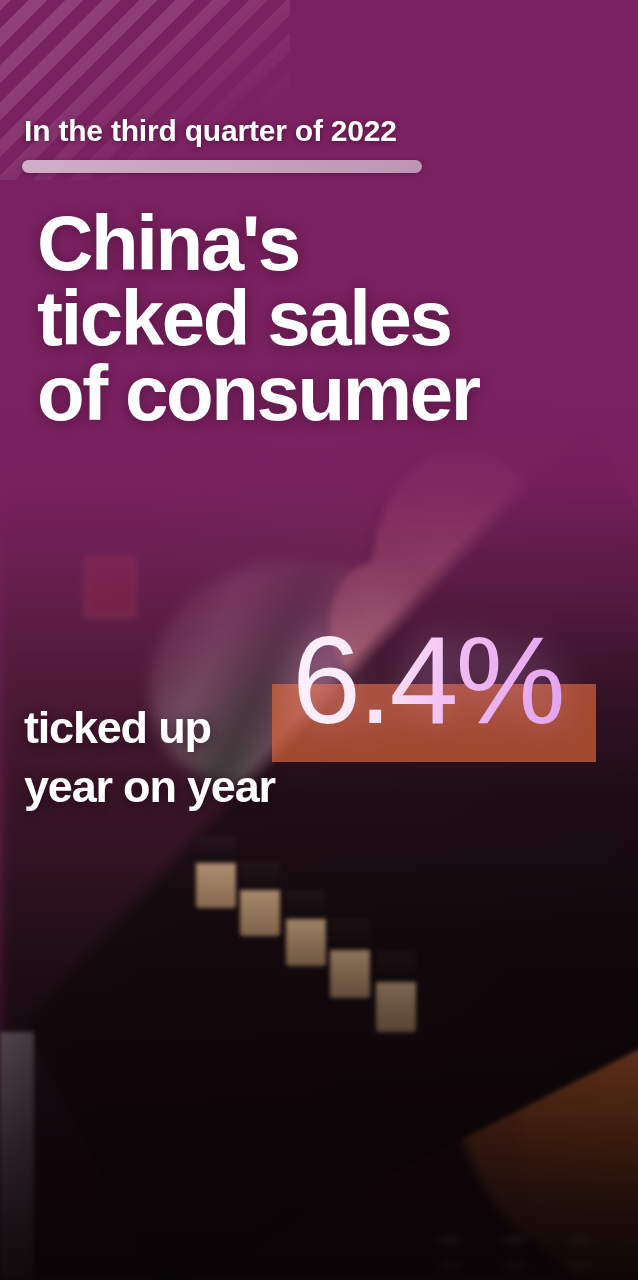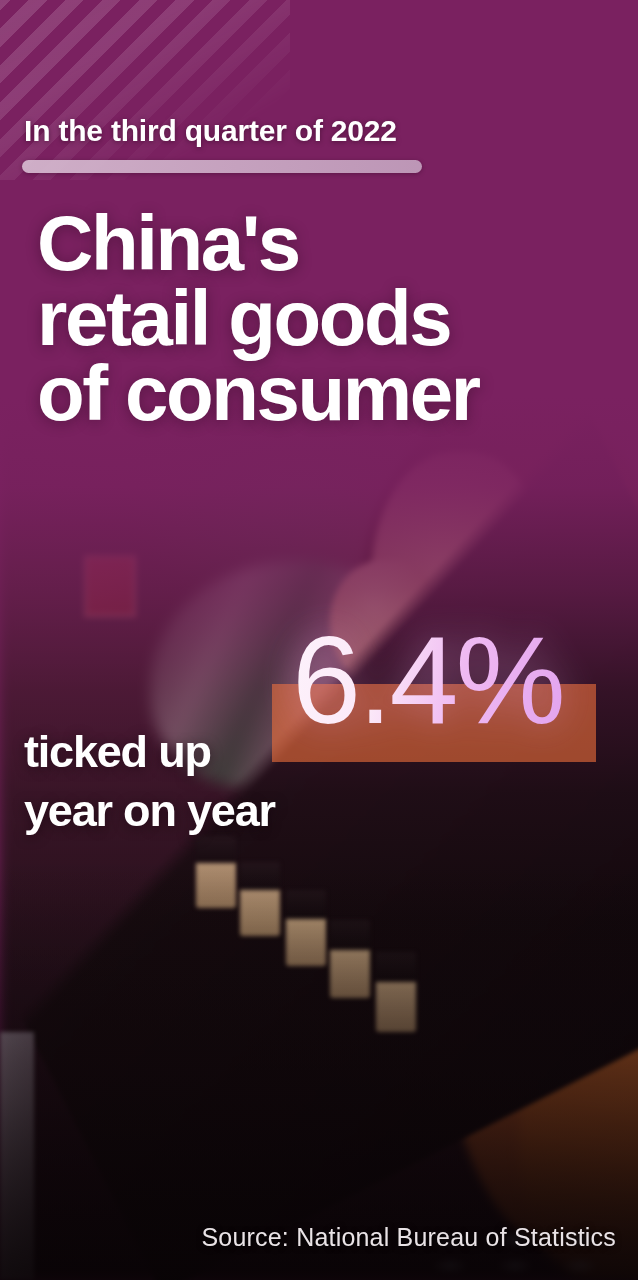--- a/index.html
+++ b/index.html
@@ -316,21 +316,20 @@
   .kicker {
     position: absolute;
     left: 24px;
     top: 72px;
     font-size: 45px;
     font-weight: bold;
     color: #ffffff;
     line-height: 1.32;
     letter-spacing: -1.2px;
     text-shadow: 0 2px 12px rgba(20,4,12,0.55);
-    margin-top: 24px;
   }
   .kicker span { display: block; }
 
   .source {
     position: absolute;
     right: 22px;
     bottom: 28px;
     font-size: 25px;
     font-weight: normal;
     color: #e9e3e6;
@@ -391,30 +390,29 @@
   <div class="stripes"></div>
 
   <div class="content">
 
     <div class="eyebrow">In the third quarter of 2022</div>
 
     <div class="eyebrow-rule"></div>
 
     <div class="headline">
       <span>China's</span>
-      <span>retail goods</span>
+      <span>ticked sales</span>
       <span>of consumer</span>
     </div>
 
     <div class="stat-block">
       <div class="stat-bar"></div>
 
       <div class="kicker">
         <span>ticked up</span>
         <span>year on year</span>
       </div>
 
       <div class="stat-value">6.4%</div>
     </div>
 
-    <div class="source">Source: National Bureau of Statistics</div>
   </div>
 </div>
 
 </body></html>

